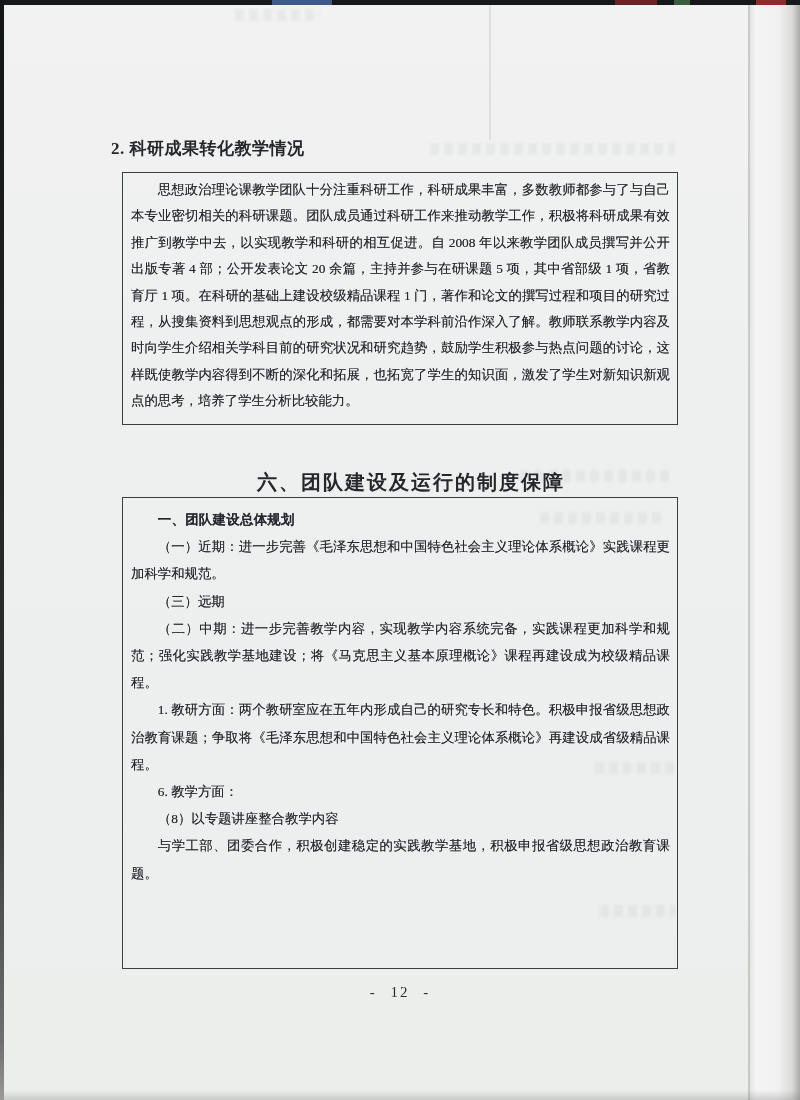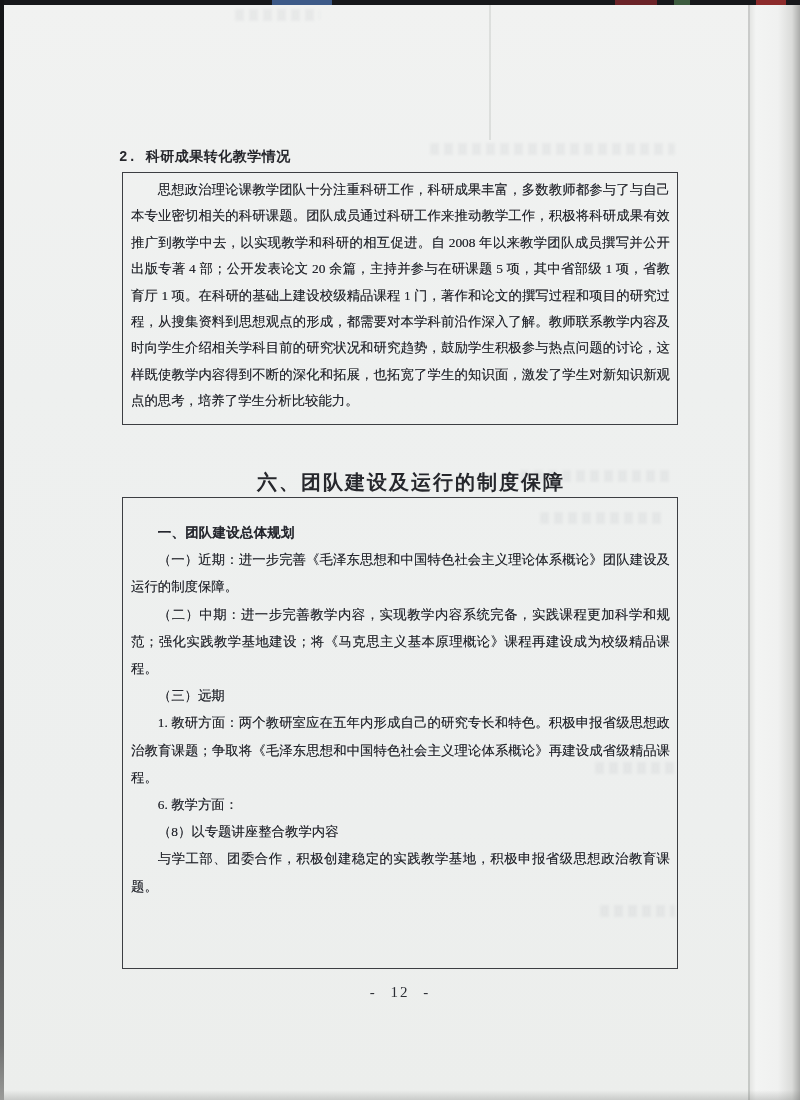--- a/index.html
+++ b/index.html
@@ -15,26 +15,26 @@
   .right-band{position:absolute;left:750px;top:0;width:50px;height:1100px;
               background:linear-gradient(90deg,#e4e5e3 0px,#f3f4f3 6px,#f0f1f0 28px,#dadbd9 42px,#aaaba9 50px);z-index:1;}
   .fold-line{position:absolute;left:748px;top:0;width:2px;height:1100px;background:rgba(130,132,130,.35);z-index:2;}
   .crease{position:absolute;left:489px;top:0;width:2px;height:140px;background:rgba(150,154,151,.22);z-index:2;}
   .edge-bottom{position:absolute;left:0;bottom:0;width:800px;height:10px;
                background:linear-gradient(180deg,rgba(120,122,120,0) 0%,rgba(120,122,120,.30) 100%);z-index:5;}
   
   .ghost{position:absolute;height:12px;border-radius:2px;opacity:.13;filter:blur(1.4px);z-index:1;
          background:repeating-linear-gradient(90deg,rgba(105,110,122,.55) 0 9px,rgba(105,110,122,0) 9px 14px);}
   
-  .h-research{position:absolute;left:111px;top:137px;margin:8px;font-family:Liberation Mono, monospace;
-              font-weight:700;font-size:14px;line-height:24px;color:#26272c;letter-spacing:.5px;z-index:3;}
+  .h-research{position:absolute;left:111px;top:137px;margin:0;font-family:Liberation Serif, serif;
+              font-weight:700;font-size:17px;line-height:24px;color:#26272c;letter-spacing:.5px;z-index:3;}
   .box{position:absolute;left:122px;width:556px;box-sizing:border-box;border:1.5px solid #3c3e42;
        font-size:13.4px;color:#24262d;z-index:3;text-shadow:0 0 .4px rgba(36,38,45,.55);}
   .box1{top:172px;height:253px;padding:4px 7px 0 8px;line-height:26.4px;}
-  .box2{top:497px;height:472px;padding:21px 7px 0 8px;line-height:27.2px;}
+  .box2{top:497px;height:472px;padding:8px 7px 0 8px;line-height:27.2px;}
   .box p{margin:0;text-indent:2em;text-align:justify;}
   .plan-head{font-weight:700;font-family:"Liberation Sans","DejaVu Sans",sans-serif;letter-spacing:.3px;}
   .h-team{position:absolute;left:0;top:458px;width:800px;margin:11px;text-align:center;
           font-family:"Liberation Sans","DejaVu Sans",sans-serif;font-weight:700;font-size:20px;
           line-height:26px;letter-spacing:2px;color:#26272c;z-index:3;}
   .pagenum{position:absolute;left:0;top:984px;width:800px;text-align:center;font-size:15px;
            letter-spacing:2px;word-spacing:8px;color:#2a2c33;z-index:3;}
 </style>
 </head>
 <body>
@@ -63,23 +63,23 @@
   <h3 class="h-research">2. 科研成果转化教学情况</h3>
 
   <div class="box box1">
     <p>思想政治理论课教学团队十分注重科研工作，科研成果丰富，多数教师都参与了与自己本专业密切相关的科研课题。团队成员通过科研工作来推动教学工作，积极将科研成果有效推广到教学中去，以实现教学和科研的相互促进。自 2008 年以来教学团队成员撰写并公开出版专著 4 部；公开发表论文 20 余篇，主持并参与在研课题 5 项，其中省部级 1 项，省教育厅 1 项。在科研的基础上建设校级精品课程 1 门，著作和论文的撰写过程和项目的研究过程，从搜集资料到思想观点的形成，都需要对本学科前沿作深入了解。教师联系教学内容及时向学生介绍相关学科目前的研究状况和研究趋势，鼓励学生积极参与热点问题的讨论，这样既使教学内容得到不断的深化和拓展，也拓宽了学生的知识面，激发了学生对新知识新观点的思考，培养了学生分析比较能力。</p>
   </div>
 
   <h2 class="h-team">六、团队建设及运行的制度保障</h2>
 
   <div class="box box2">
     <p class="plan-head">一、团队建设总体规划</p>
-    <p>（一）近期：进一步完善《毛泽东思想和中国特色社会主义理论体系概论》团队建设及运行的制度保障。</p>
+    <p>（一）近期：进一步完善《毛泽东思想和中国特色社会主义理论体系概论》实践课程更加科学和规范。</p>
+    <p>（三）远期</p>
     <p>（二）中期：进一步完善教学内容，实现教学内容系统完备，实践课程更加科学和规范；强化实践教学基地建设；将《马克思主义基本原理概论》课程再建设成为校级精品课程。</p>
-    <p>（三）远期</p>
     <p>1. 教研方面：两个教研室应在五年内形成自己的研究专长和特色。积极申报省级思想政治教育课题；争取将《毛泽东思想和中国特色社会主义理论体系概论》再建设成省级精品课程。</p>
     <p>6. 教学方面：</p>
     <p>（8）以专题讲座整合教学内容</p>
     <p>与学工部、团委合作，积极创建稳定的实践教学基地，积极申报省级思想政治教育课题。</p>
   </div>
 
   <div class="pagenum">- 12 -</div>
 
 </div>
 

